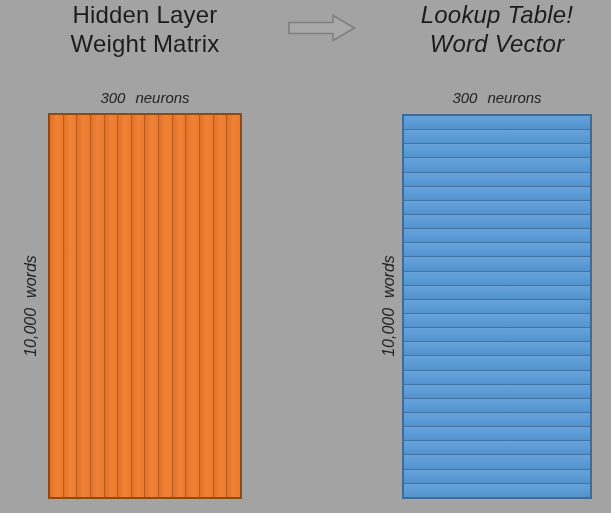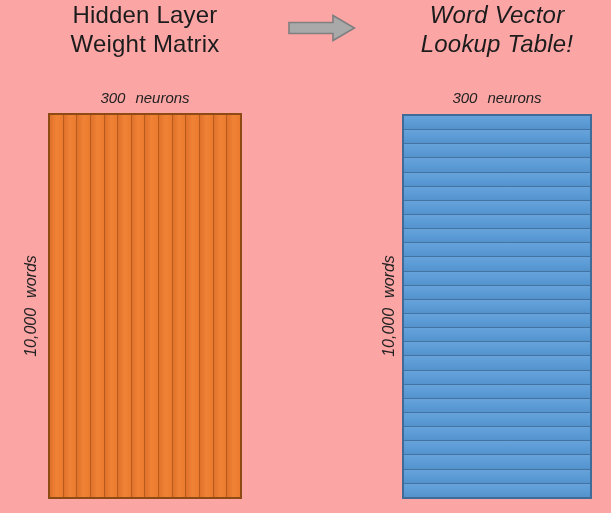--- a/index.html
+++ b/index.html
@@ -1,20 +1,20 @@
 <!DOCTYPE html>
 <html><head>
 <meta charset="utf-8">
 <style>
   html, body { margin: 0; padding: 0; background: #ffffff; }
   .canvas {
     position: relative;
     width: 611px;
     height: 513px;
-    background: #fca5a5;
+    background: #a3a3a3;
     font-family: "Liberation Sans", sans-serif;
     color: #1c1c1c;
     overflow: hidden;
   }
 
   
   .title {
     position: absolute;
     top: 0;
     text-align: center;
@@ -104,22 +104,22 @@
     <div>Weight Matrix</div>
   </div>
 
   <div class="arrow-wrap">
     <svg width="68" height="28" viewBox="0 0 68 28" xmlns="http://www.w3.org/2000/svg">
       <polygon points="1,8.5 45,8.5 45,1.5 66.5,14 45,26.5 45,19.5 1,19.5" fill="#A9A9A9" stroke="#7F7F7F" stroke-width="1.6" stroke-linejoin="miter"></polygon>
     </svg>
   </div>
 
   <div class="title title-right">
+    <div>Lookup Table!</div>
     <div>Word Vector</div>
-    <div>Lookup Table!</div>
   </div>
 
   <div class="top-label top-label-left">
     <span class="dim-count">300</span><span>neurons</span>
   </div>
 
   <div class="top-label top-label-right">
     <span class="dim-count">300</span><span>neurons</span>
   </div>
 

